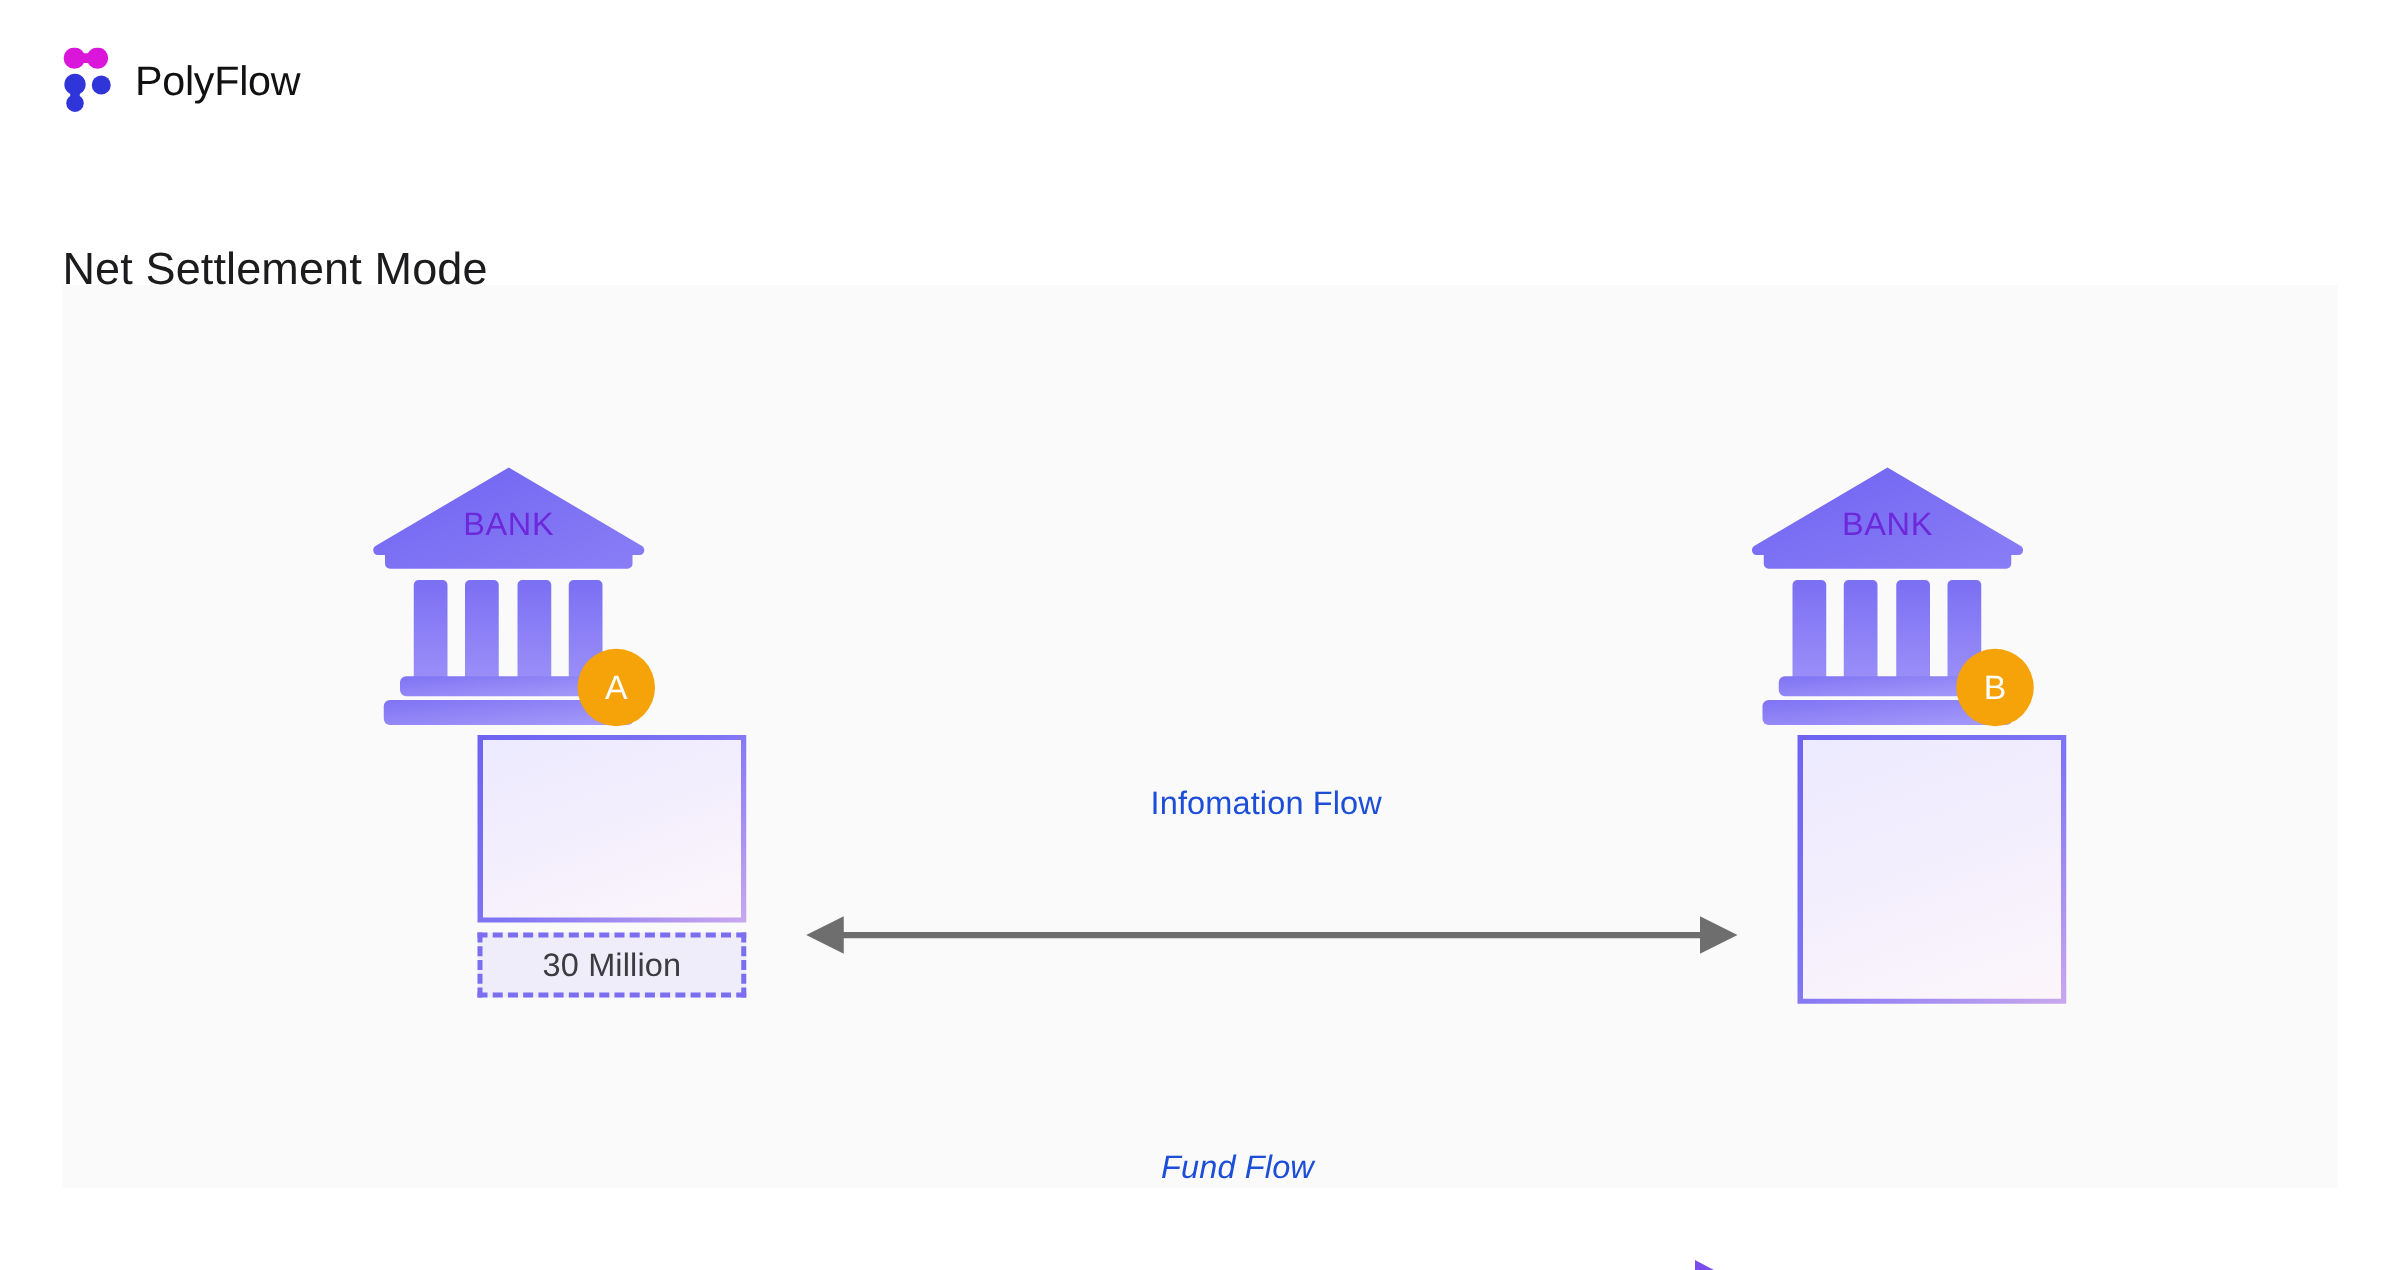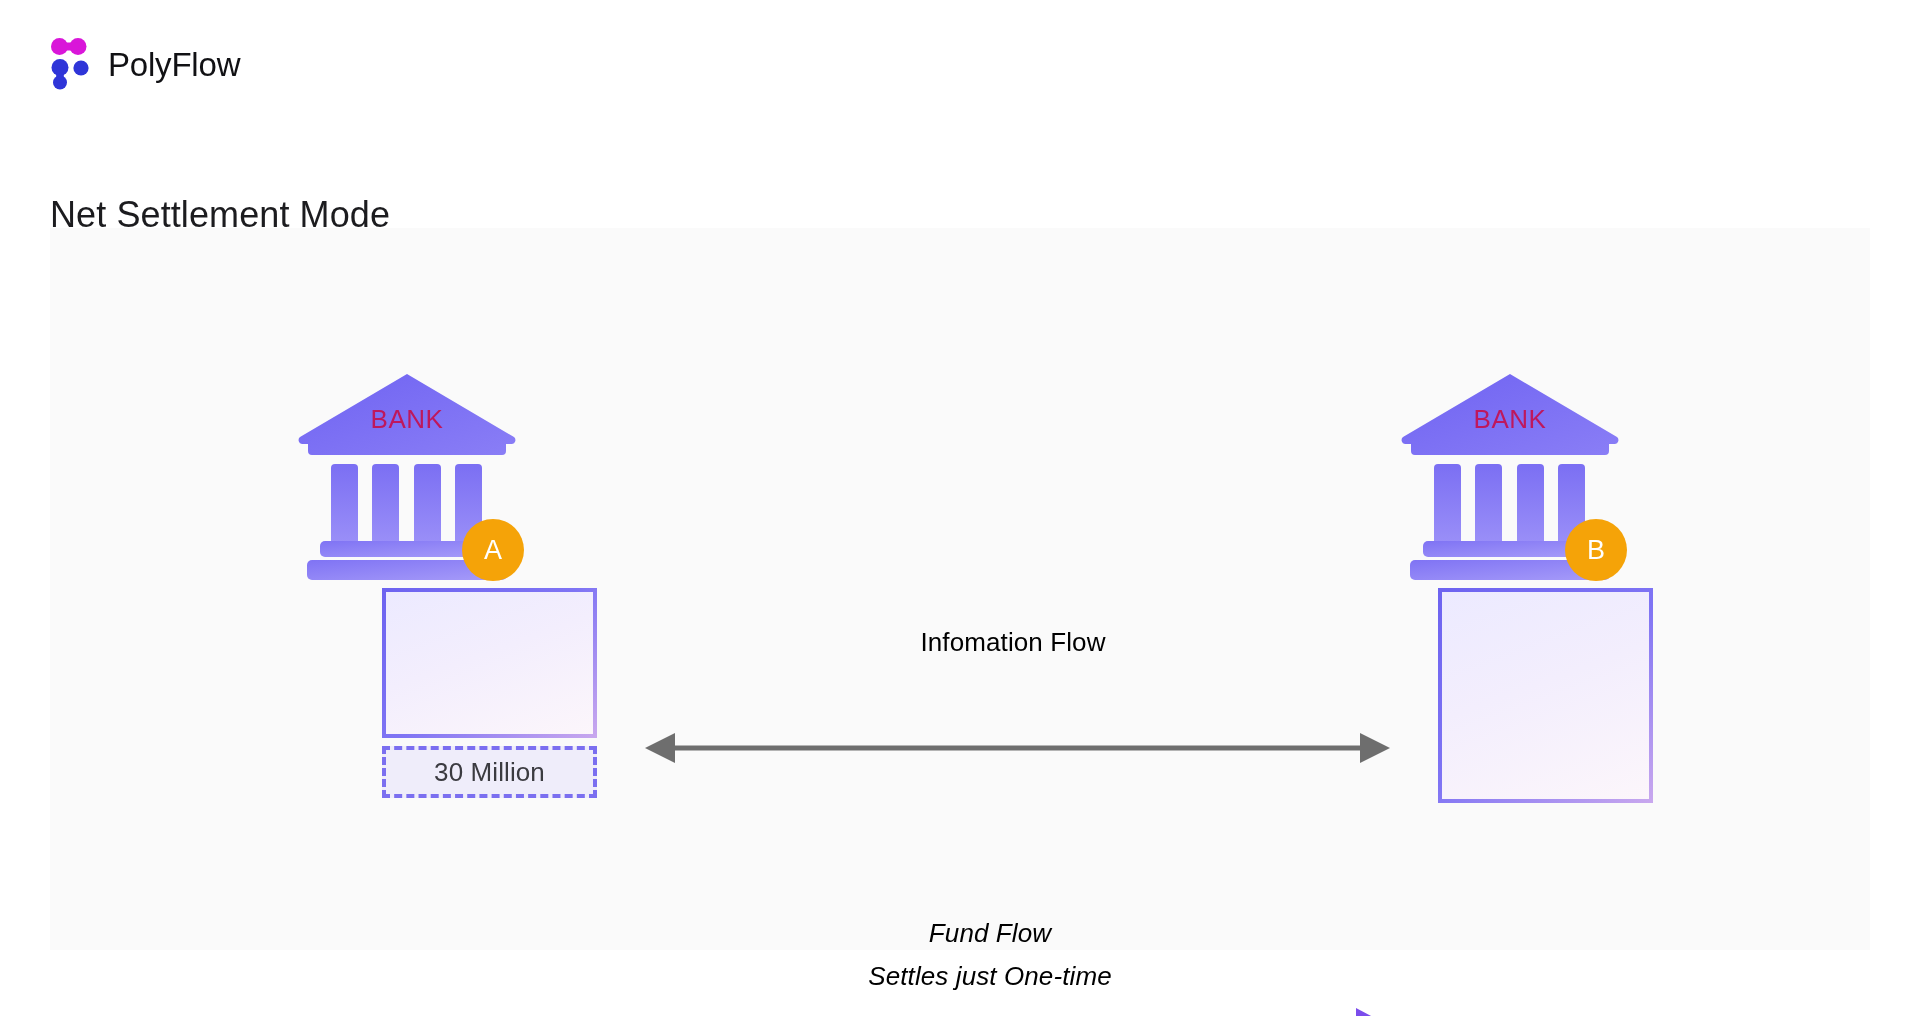--- a/index.html
+++ b/index.html
@@ -71,21 +71,21 @@
   }
   .bank-left  { left: 242px; top: 140px; }
   .bank-right { left: 1345px; top: 140px; }
   .bank svg { display: block; width: 100%; height: 100%; }
   .bank-word {
     position: absolute;
     left: 0;
     right: 0;
     top: 36px;
     text-align: center;
-    color: #be185d;
+    color: #6d28d9;
     font-size: 26px;
     letter-spacing: 0.5px;
     pointer-events: none;
   }
   .badge {
     position: absolute;
     right: -2px;
     bottom: 2px;
     width: 62px;
     height: 62px;
@@ -97,21 +97,21 @@
     align-items: center;
     justify-content: center;
     line-height: 1;
   }
 
   
   .flow-label {
     position: absolute;
     width: 760px;
     text-align: center;
-    color: #000000;
+    color: #1d4ed8;
     font-size: 26px;
     line-height: 43px;
     letter-spacing: 0.1px;
   }
   .flow-label .l2 { display: block; }
   .info-label { left: 583px; top: 393px; }
   .fund-label { left: 560px; top: 684px; font-style: italic; }
 
   
   .arrow-svg {
@@ -244,21 +244,20 @@
   </div>
 
   <svg class="arrow-svg info-arrow" viewBox="0 0 745 40" xmlns="http://www.w3.org/2000/svg" aria-hidden="true">
     <line x1="26" y1="20" x2="719" y2="20" stroke="#6e6e6e" stroke-width="5"></line>
     <polygon points="0,20 30,5 30,35" fill="#6e6e6e"></polygon>
     <polygon points="745,20 715,5 715,35" fill="#6e6e6e"></polygon>
   </svg>
 
   <div class="flow-label fund-label">
     <span class="l1">Fund Flow</span>
-    <span class="l2">Settles just One-time</span>
   </div>
 
   <svg class="arrow-svg fund-arrow" viewBox="0 0 752 40" xmlns="http://www.w3.org/2000/svg" aria-hidden="true">
     <line x1="2" y1="20" x2="718" y2="20" stroke="#7b4dec" stroke-width="7" stroke-dasharray="13 13" stroke-linecap="butt"></line>
     <polygon points="752,20 718,2 718,38" fill="#7b4dec"></polygon>
   </svg>
 
   <div class="value-box box-left"></div>
   <div class="amount-chip">
     <span>30 Million</span>

